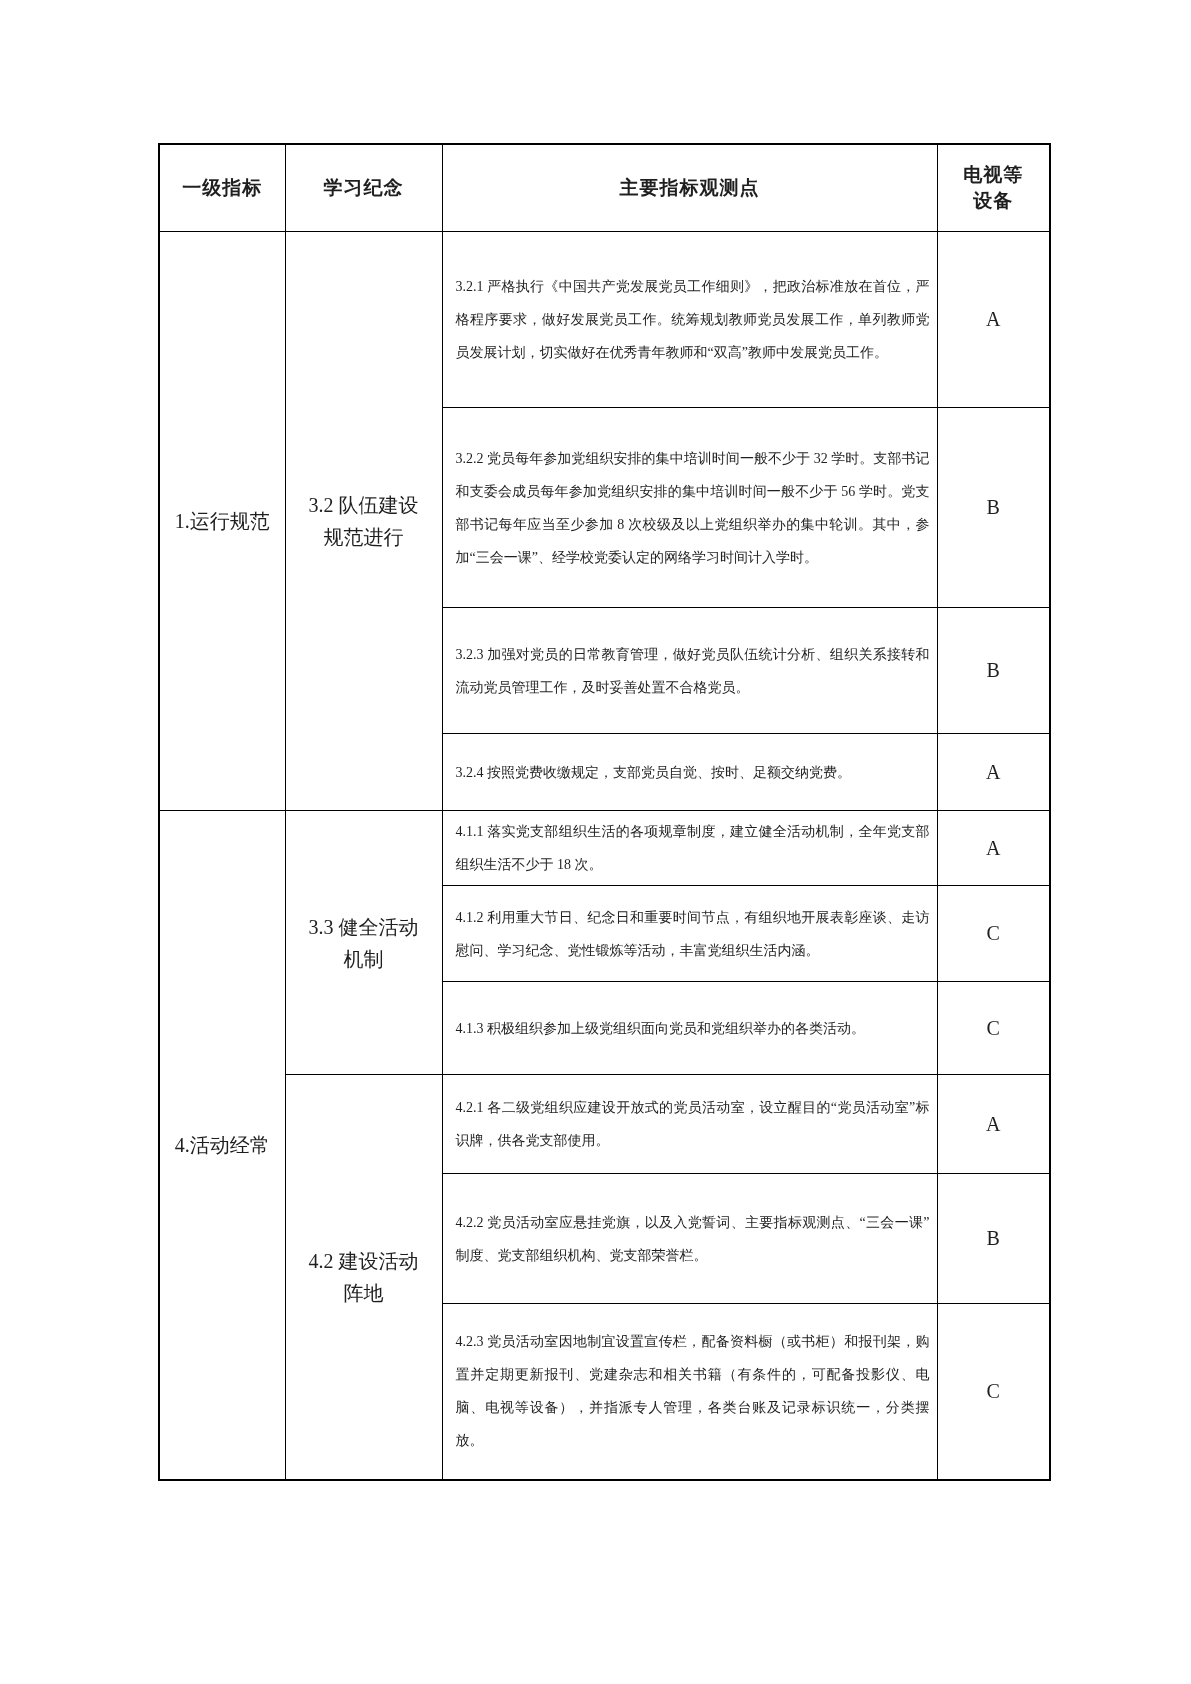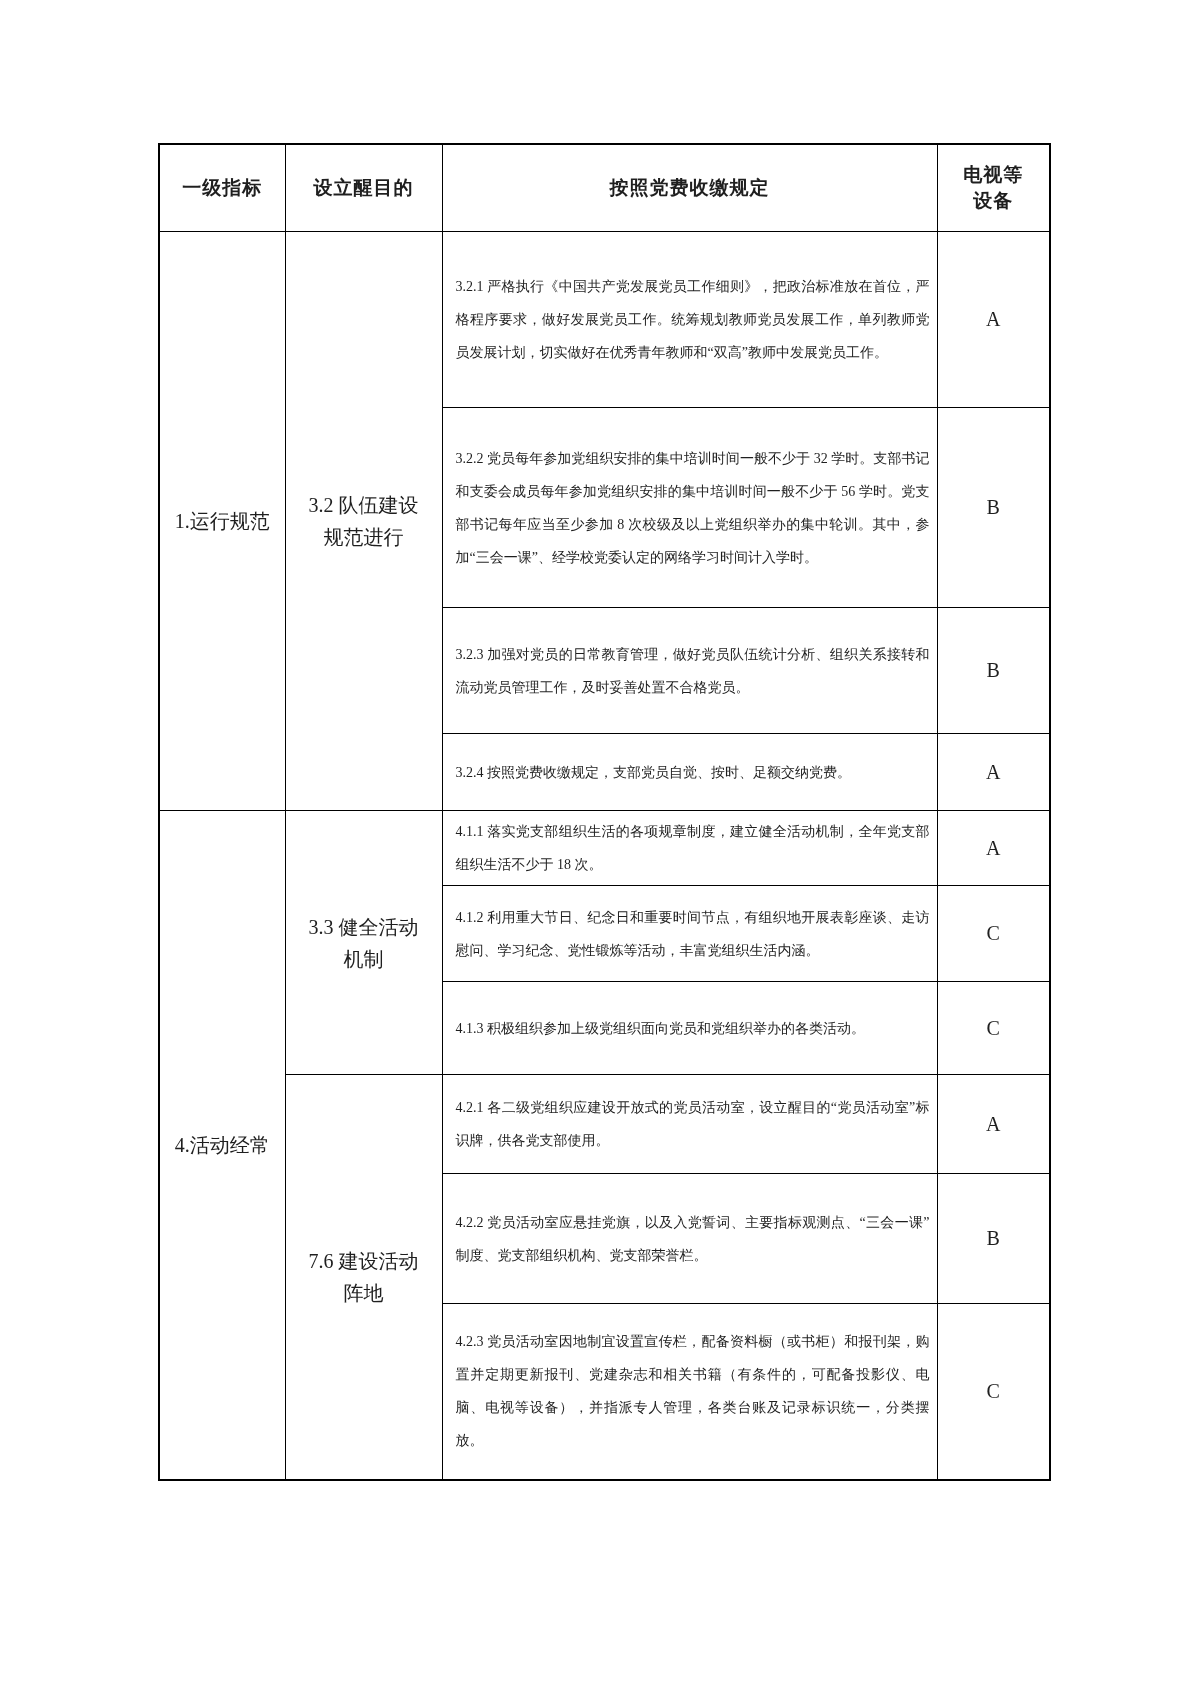--- a/index.html
+++ b/index.html
@@ -64,22 +64,22 @@
   <table class="indicator">
     <colgroup>
       <col style="width:126px">
       <col style="width:157px">
       <col style="width:495px">
       <col style="width:113px">
     </colgroup>
     <tbody>
       <tr style="height:63px">
         <th class="hdr">一级指标</th>
-        <th class="hdr">设立醒目的</th>
-        <th class="hdr">按照党费收缴规定</th>
+        <th class="hdr">学习纪念</th>
+        <th class="hdr">主要指标观测点</th>
         <th class="hdr">电视等设备</th>
       </tr>
 
       <tr style="height:176px">
         <td class="lvl" rowspan="4">1.运行规范</td>
         <td class="lvl" rowspan="4">3.2 队伍建设
 规范进行</td>
         <td class="obs">3.2.1 严格执行《中国共产党发展党员工作细则》，把政治标准放在首位，严格程序要求，做好发展党员工作。统筹规划教师党员发展工作，单列教师党员发展计划，切实做好在优秀青年教师和“双高”教师中发展党员工作。</td>
         <td class="type">A</td>
       </tr>
@@ -106,21 +106,21 @@
       <tr style="height:96px">
         <td class="obs">4.1.2 利用重大节日、纪念日和重要时间节点，有组织地开展表彰座谈、走访慰问、学习纪念、党性锻炼等活动，丰富党组织生活内涵。</td>
         <td class="type">C</td>
       </tr>
       <tr style="height:93px">
         <td class="obs">4.1.3 积极组织参加上级党组织面向党员和党组织举办的各类活动。</td>
         <td class="type">C</td>
       </tr>
 
       <tr style="height:99px">
-        <td class="lvl" rowspan="3">7.6 建设活动
+        <td class="lvl" rowspan="3">4.2 建设活动
 阵地</td>
         <td class="obs">4.2.1 各二级党组织应建设开放式的党员活动室，设立醒目的“党员活动室”标识牌，供各党支部使用。</td>
         <td class="type">A</td>
       </tr>
       <tr style="height:130px">
         <td class="obs">4.2.2 党员活动室应悬挂党旗，以及入党誓词、主要指标观测点、“三会一课”制度、党支部组织机构、党支部荣誉栏。</td>
         <td class="type">B</td>
       </tr>
       <tr style="height:176px">
         <td class="obs">4.2.3 党员活动室因地制宜设置宣传栏，配备资料橱（或书柜）和报刊架，购置并定期更新报刊、党建杂志和相关书籍（有条件的，可配备投影仪、电脑、电视等设备），并指派专人管理，各类台账及记录标识统一，分类摆放。</td>

